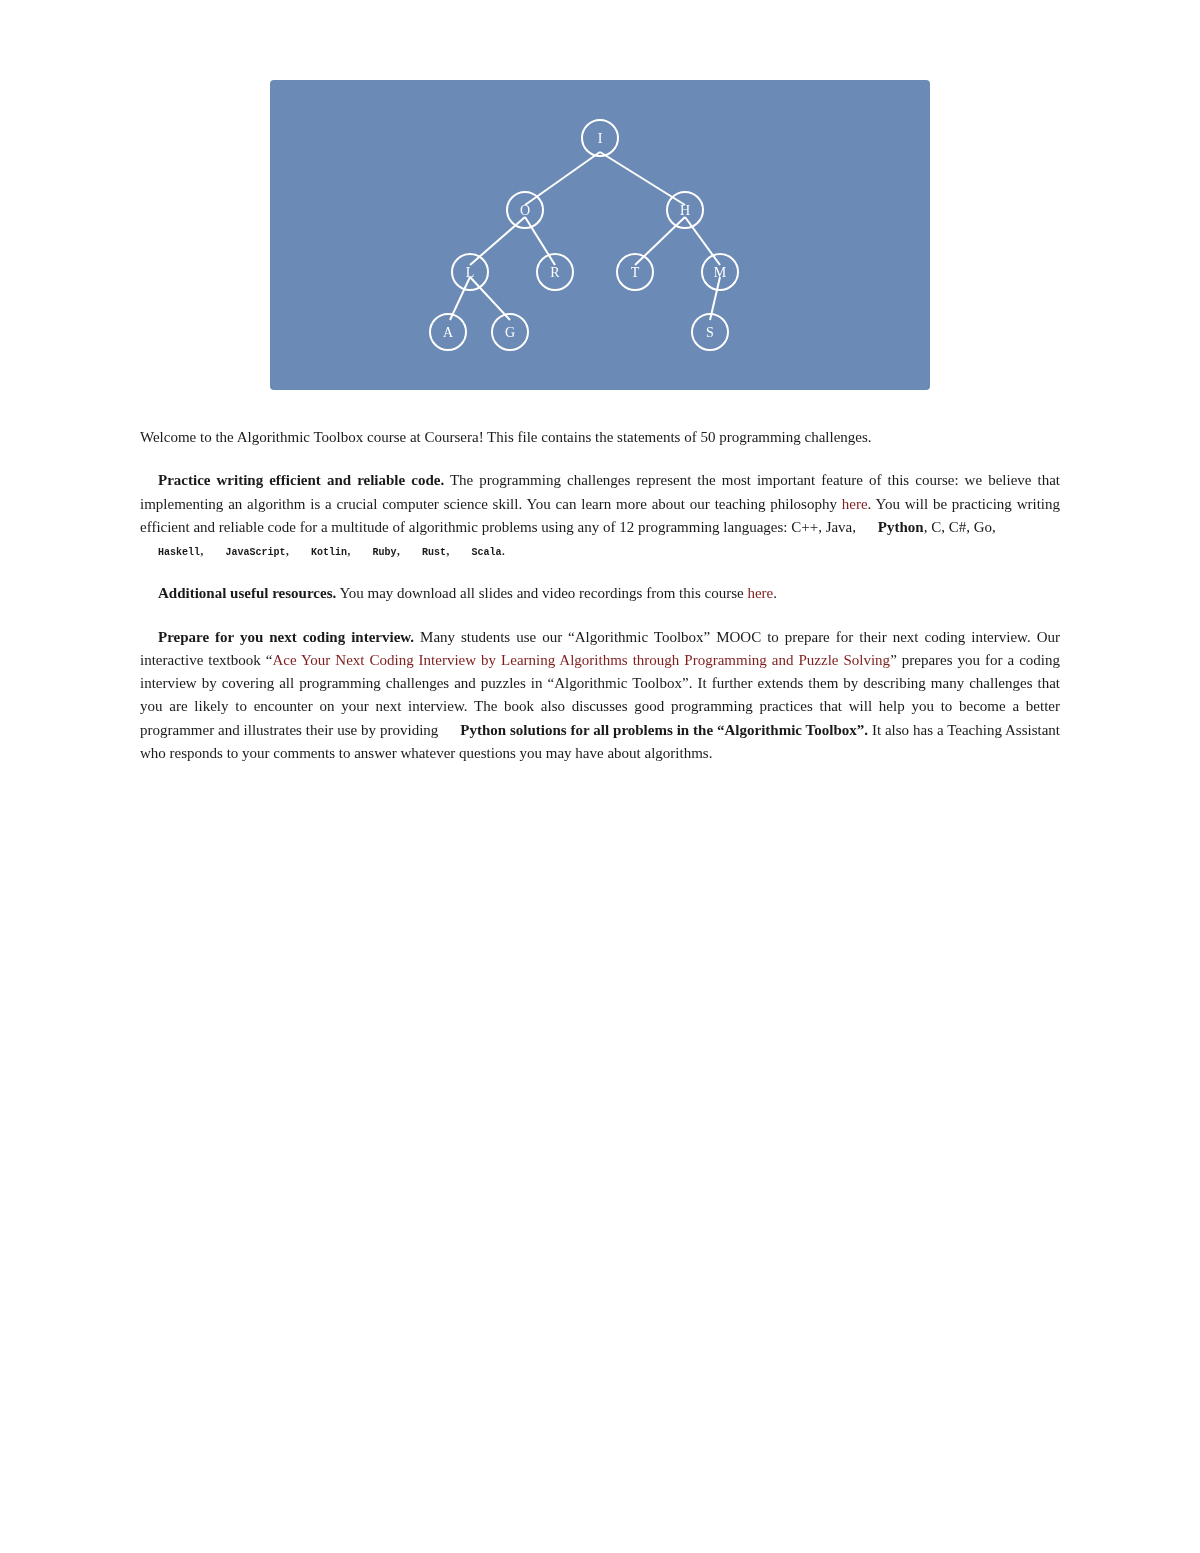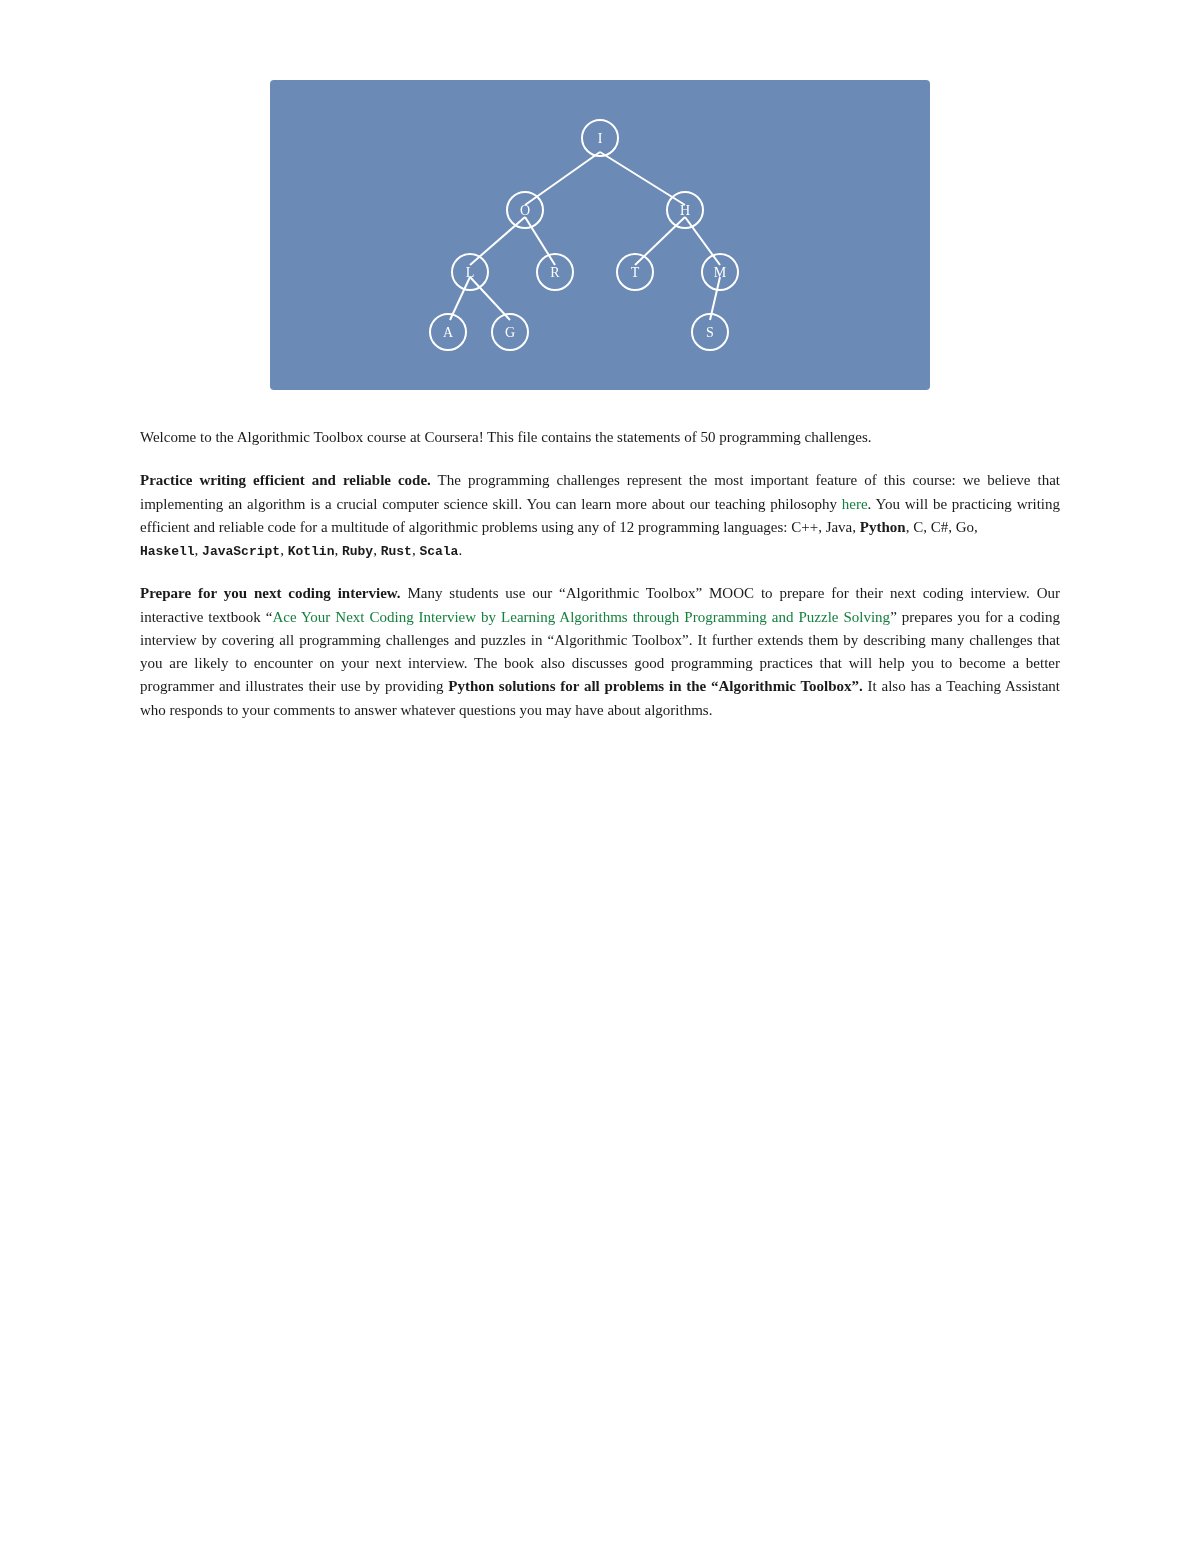--- a/index.html
+++ b/index.html
@@ -45,29 +45,30 @@
       font-size: 15px;
       text-align: justify;
     }
 
     .paragraph {
       margin-bottom: 20px;
     }
 
     .bold-intro {
       font-weight: bold;
+      margin-left: 18px;
     }
 
     .code-font {
       font-family: 'Courier New', Courier, monospace;
-      font-size: 13px;
+      font-size: 10px;
     }
 
     .link-green {
-      color: #15803d;
+      color: #7f1d1d;
       text-decoration: none;
     }
   </style>
 </head>
 <body>
 
 <div class="page">
 
   <div class="tree-diagram">
     <svg class="tree-svg" width="440" height="250" viewBox="0 0 440 250">
@@ -123,18 +124,21 @@
   </div>
 
   <div class="paragraph content-text">
     <span>Welcome to the Algorithmic Toolbox course at Coursera!  This file contains the statements of 50 programming challenges.</span>
   </div>
 
   <div class="paragraph content-text">
     <span class="bold-intro">Practice writing efficient and reliable code.</span><span>  The programming challenges represent the most important feature of this course: we believe that implementing an algorithm is a crucial computer science skill. You can learn more about our teaching philosophy </span><a class="link-green" href="#">here</a><span>. You will be practicing writing efficient and reliable code for a multitude of algorithmic problems using any of 12 programming languages: C++, Java, <span class="bold-intro">Python</span>, C, C#, Go, <br><span class="code-font bold-intro">Haskell</span>, <span class="code-font bold-intro">JavaScript</span>, <span class="code-font bold-intro">Kotlin</span>, <span class="code-font bold-intro">Ruby</span>, <span class="code-font bold-intro">Rust</span>, <span class="code-font bold-intro">Scala</span>.</span>
   </div>
 
+  <div class="paragraph content-text">
+    <span class="bold-intro">Additional useful resources.</span><span>  You may download all slides and video recordings from this course </span><a class="link-green" href="#">here</a><span>.</span>
+  </div>
 
   <div class="paragraph content-text">
     <span class="bold-intro">Prepare for you next coding interview.</span><span>  Many students use our “Algorithmic Toolbox” MOOC to prepare for their next coding interview. Our interactive textbook “</span><a class="link-green" href="#">Ace Your Next Coding Interview by Learning Algorithms through Programming and Puzzle Solving</a><span>” prepares you for a coding interview by covering all programming challenges and puzzles in “Algorithmic Toolbox”. It further extends them by describing many challenges that you are likely to encounter on your next interview. The book also discusses good programming practices that will help you to become a better programmer and illustrates their use by providing </span><span class="bold-intro">Python solutions for all problems in the “Algorithmic Toolbox”.</span><span> It also has a Teaching Assistant who responds to your comments to answer whatever questions you may have about algorithms.</span>
   </div>
 
 </div>
 
 </body></html>

